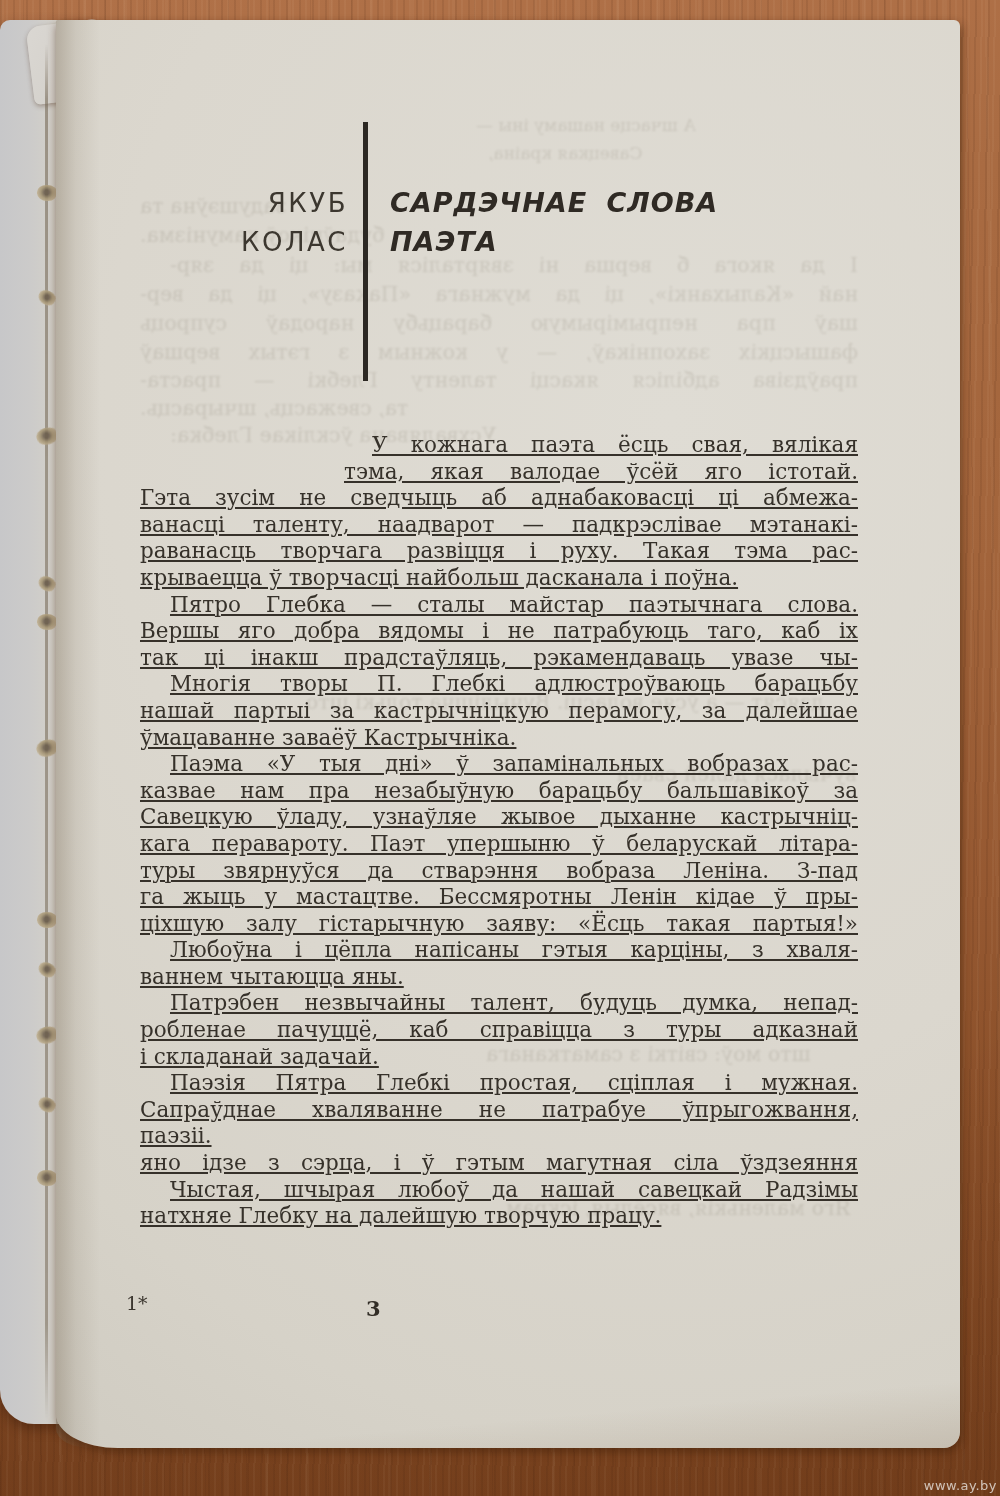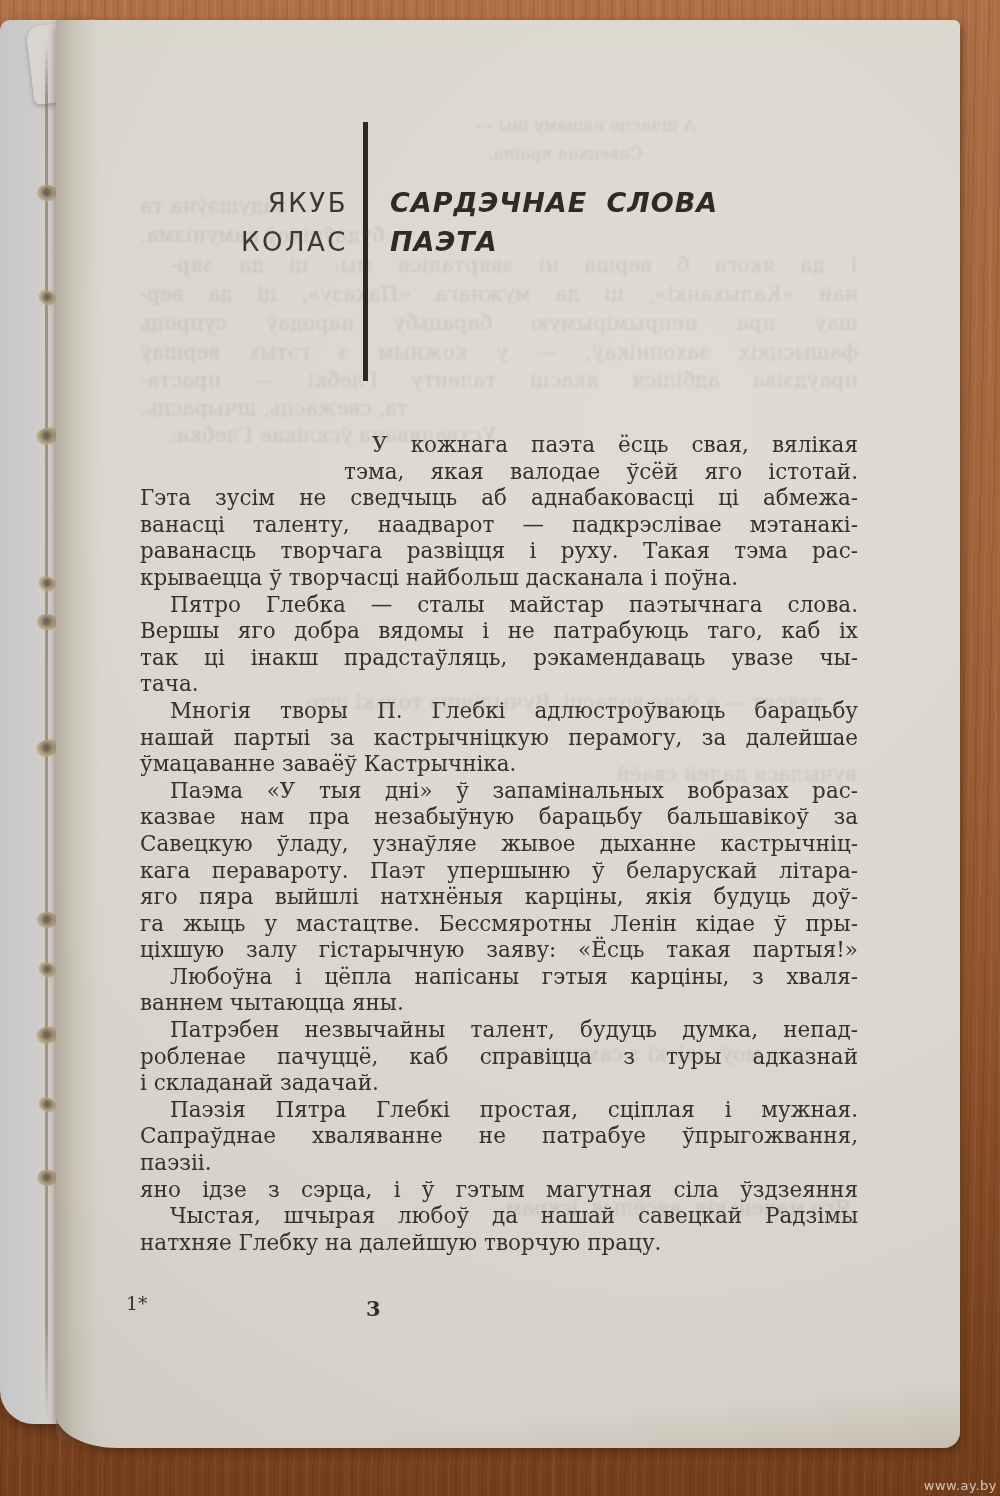--- a/index.html
+++ b/index.html
@@ -48,21 +48,21 @@
   .author{position:absolute;left:60px;top:164px;width:232px;text-align:right;
     font-family:"DejaVu Sans",sans-serif;font-size:26px;line-height:39px;
     letter-spacing:2.5px;color:#3c372f;}
   .divider{position:absolute;left:307px;top:102px;width:5px;height:259px;background:#2c2823;}
   .titleblock{position:absolute;left:334px;top:163px;
     font-family:"DejaVu Sans",sans-serif;font-weight:700;font-size:27px;line-height:39px;
     letter-spacing:1px;word-spacing:9px;color:#2f2a24;font-style:italic;}
 
   
   .body{position:absolute;left:84px;top:412px;width:718px;
-    font-family:"DejaVu Serif",serif;font-size:21.5px;line-height:26.6px;color:#36312a;}
+    font-family:"DejaVu Serif",serif;font-size:21.5px;line-height:26.6px;color:#36312a;text-decoration:underline;}
   .bl{text-align:justify;text-align-last:justify;}
   .bl.last{text-align-last:left;}
   .bl.ind{text-indent:30px;}
   .bl.open1{margin-left:232px;}
   .bl.open2{margin-left:204px;}
 
   
   .sig{position:absolute;left:70px;top:1272px;font-size:19px;color:#3a352e;}
   .pagenum{position:absolute;left:310px;top:1276px;font-size:21px;font-weight:700;color:#332e27;}
 
@@ -135,29 +135,28 @@
     <div class="body" id="body-lines">
         <div class="bl open1">У кожнага паэта ёсць свая, вялікая</div>
         <div class="bl open2">тэма, якая валодае ўсёй яго істотай.</div>
         <div class="bl j">Гэта зусім не сведчыць аб аднабаковасці ці абмежа-</div>
         <div class="bl j">ванасці таленту, наадварот — падкрэслівае мэтанакі-</div>
         <div class="bl j">раванасць творчага развіцця і руху. Такая тэма рас-</div>
         <div class="bl last">крываецца ў творчасці найбольш дасканала і поўна.</div>
         <div class="bl ind">Пятро Глебка — сталы майстар паэтычнага слова.</div>
         <div class="bl j">Вершы яго добра вядомы і не патрабуюць таго, каб іх</div>
         <div class="bl j">так ці інакш прадстаўляць, рэкамендаваць увазе чы-</div>
-        <div class="bl last">тача.</div>
         <div class="bl ind">Многія творы П. Глебкі адлюстроўваюць барацьбу</div>
         <div class="bl j">нашай партыі за кастрычніцкую перамогу, за далейшае</div>
         <div class="bl last">ўмацаванне заваёў Кастрычніка.</div>
         <div class="bl ind">Паэма «У тыя дні» ў запамінальных вобразах рас-</div>
         <div class="bl j">казвае нам пра незабыўную барацьбу бальшавікоў за</div>
         <div class="bl j">Савецкую ўладу, узнаўляе жывое дыханне кастрычніц-</div>
         <div class="bl j">кага перавароту. Паэт упершыню ў беларускай літара-</div>
-        <div class="bl j">яго пяра выйшлі натхнёныя карціны, якія будуць доў-</div>
+        <div class="bl j">туры звярнуўся да стварэння вобраза Леніна. З-пад</div>
         <div class="bl j">га жыць у мастацтве. Бессмяротны Ленін кідае ў пры-</div>
         <div class="bl j">ціхшую залу гістарычную заяву: «Ёсць такая партыя!»</div>
         <div class="bl ind">Любоўна і цёпла напісаны гэтыя карціны, з хваля-</div>
         <div class="bl last">ваннем чытаюцца яны.</div>
         <div class="bl ind">Патрэбен незвычайны талент, будуць думка, непад-</div>
         <div class="bl j">робленае пачуццё, каб справіцца з туры адказнай</div>
         <div class="bl last">і складанай задачай.</div>
         <div class="bl ind">Паэзія Пятра Глебкі простая, сціплая і мужная.</div>
         <div class="bl j">Сапраўднае хваляванне не патрабуе ўпрыгожвання,</div>
         <div class="bl last">паэзіі.</div>

